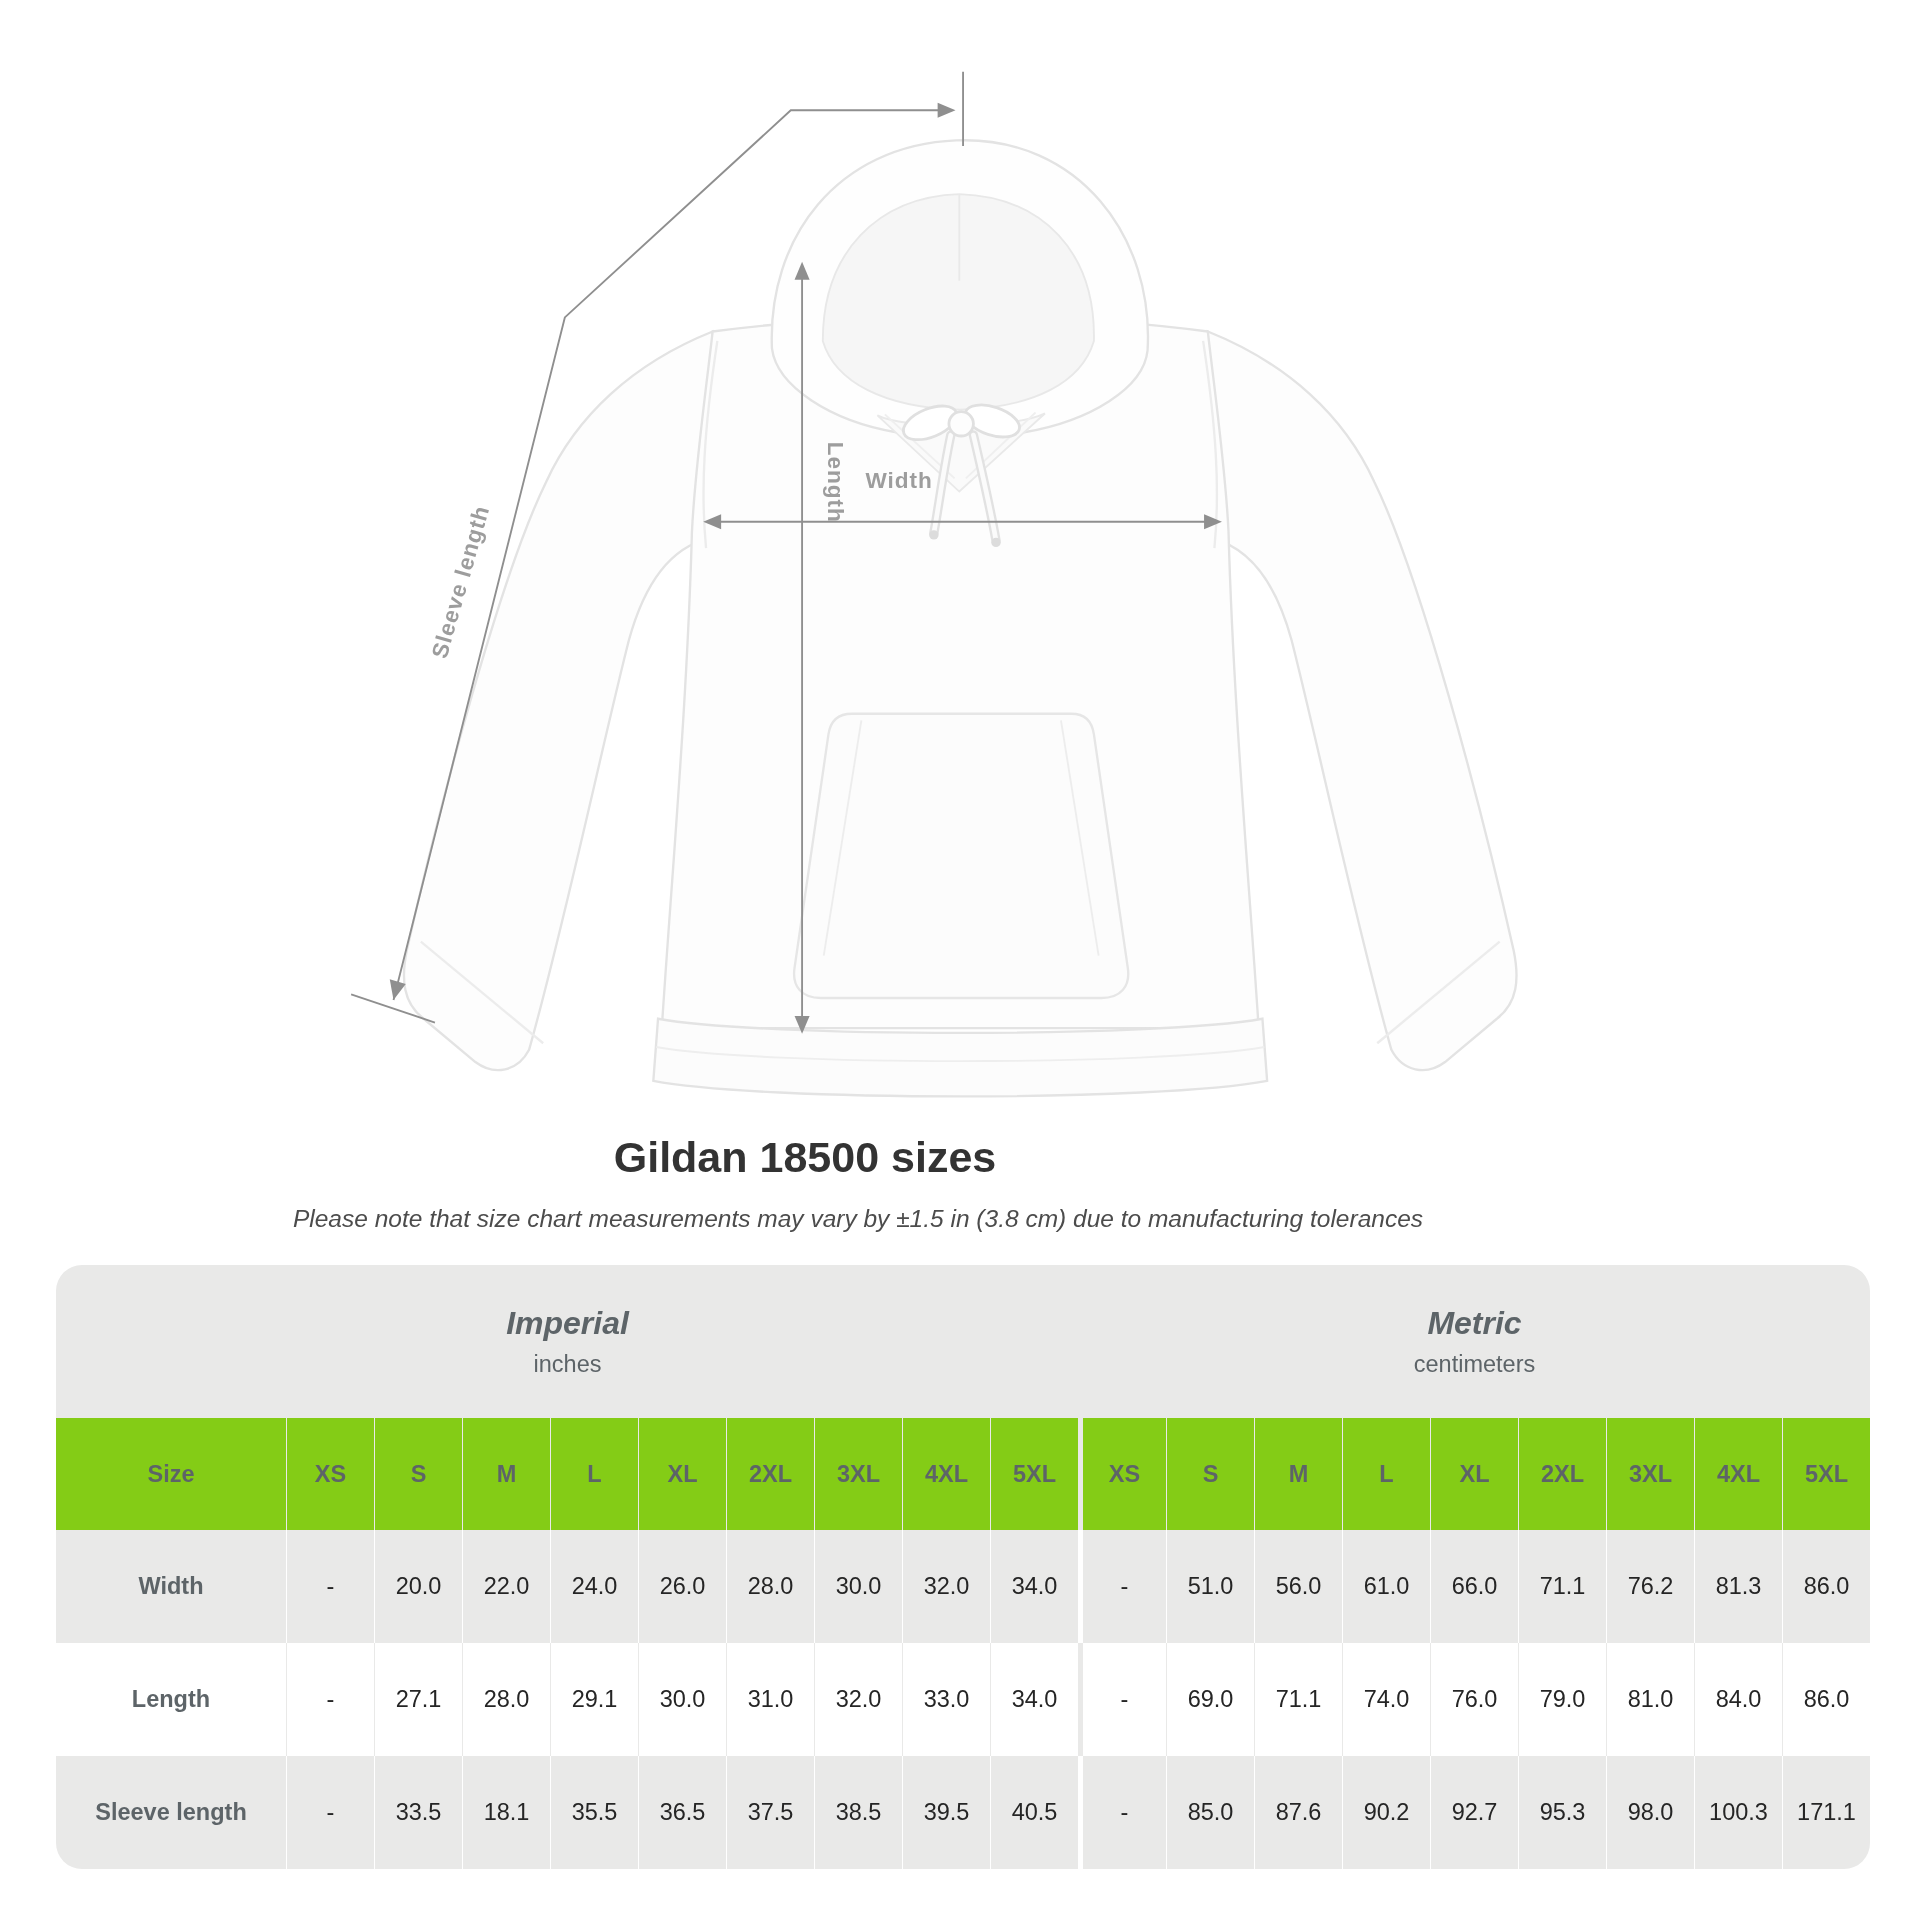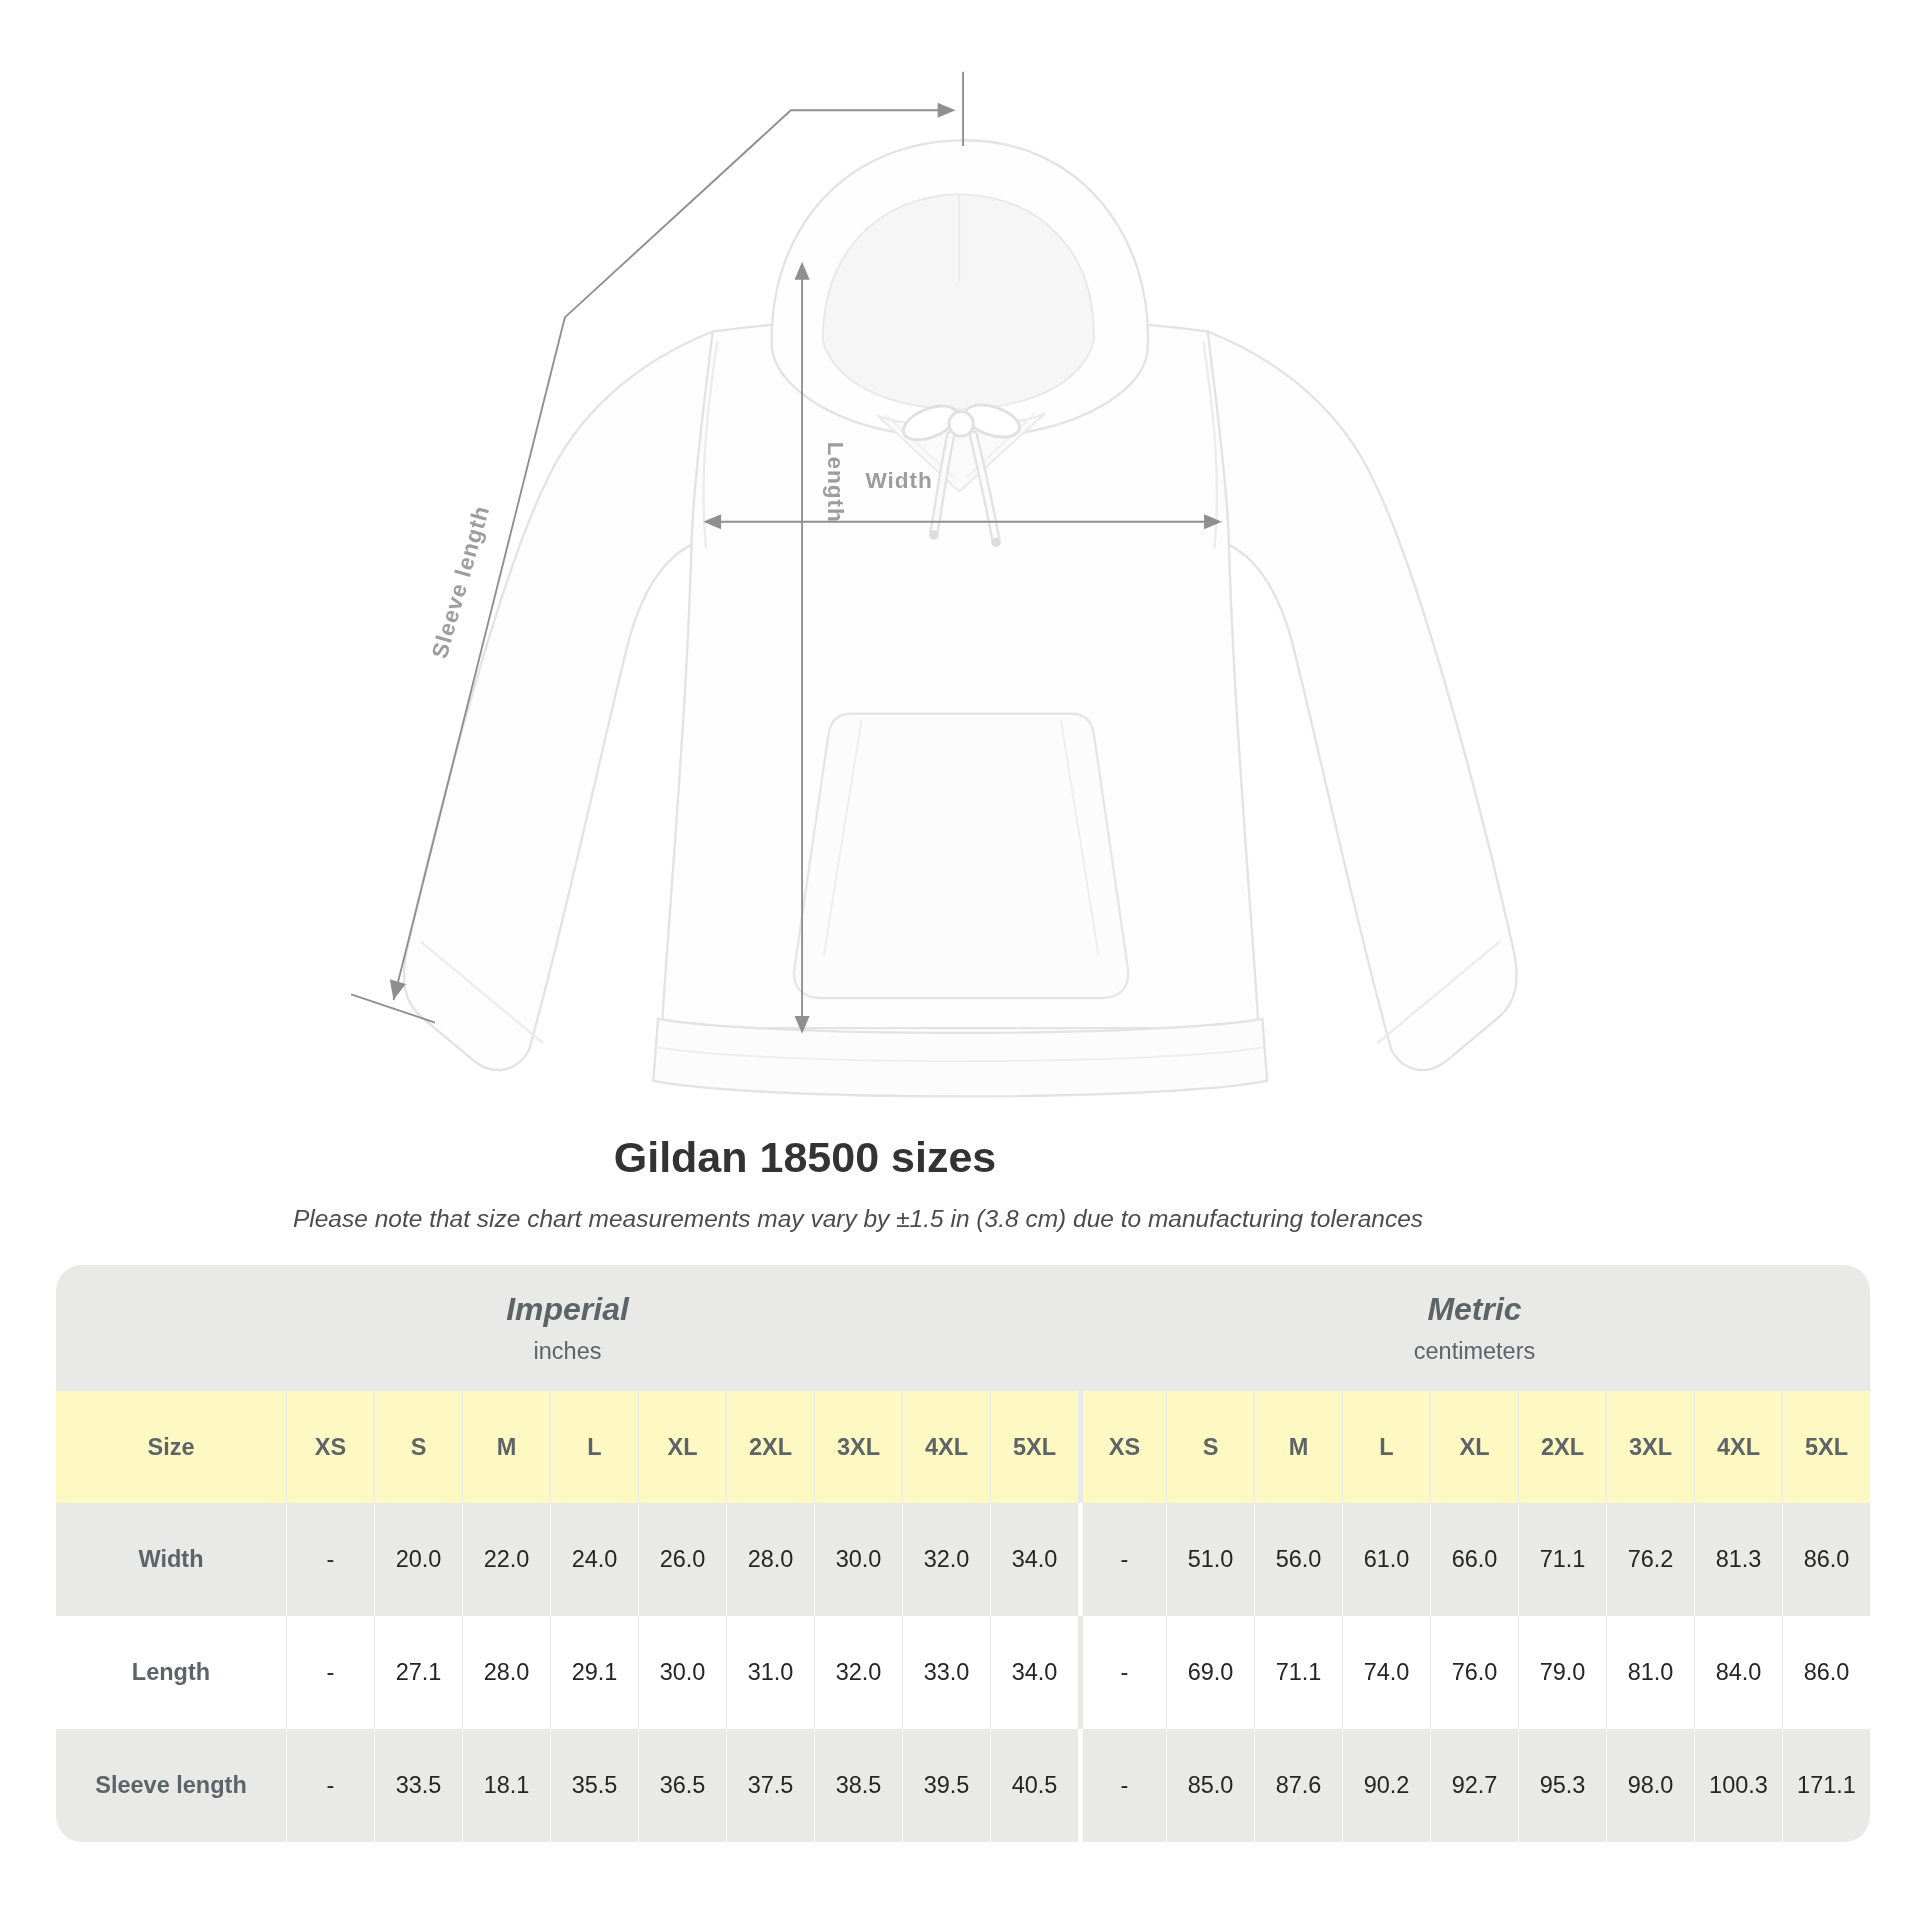--- a/index.html
+++ b/index.html
@@ -36,32 +36,32 @@
   }
 
   
   .size-table {
     position: absolute; left: 56px; top: 1265px; width: 1814px;
     color: #5d6468;
   }
   .trow { display: grid; grid-template-columns: 230px repeat(18, 1fr); }
   .trow.band {
     grid-template-columns: 1023px 791px;
-    height: 126px;
+    height: 153px;
     background: #e9e9e8;
     border-radius: 26px 26px 0 0;
   }
   .band-cell {
     display: flex; flex-direction: column; align-items: center; justify-content: center;
     gap: 9.4px;
   }
   .unit-label { font-size: 32px; font-weight: bold; font-style: italic; color: #5d6468; }
   .unit-sub   { font-size: 23.5px; color: #5d6468; }
 
-  .trow.header { height: 112px; background: #fef9c3; }
+  .trow.header { height: 112px; background: #84cc16; }
   .trow.data   { height: 113px; }
   .r-gray  { background: #e9e9e8; }
   .r-white { background: #ffffff; }
   .trow.last { border-radius: 0 0 26px 26px; overflow: hidden; }
 
   .cell { display: flex; align-items: center; justify-content: center; }
   .trow.header .cell + .cell,
   .trow.r-white .cell + .cell { border-left: 1.9px solid #e9e9e8; }
   .trow.r-gray .cell + .cell  { border-left: 1.9px solid #ffffff; }
   .cell.mstart { border-left-width: 5.6px !important; }

